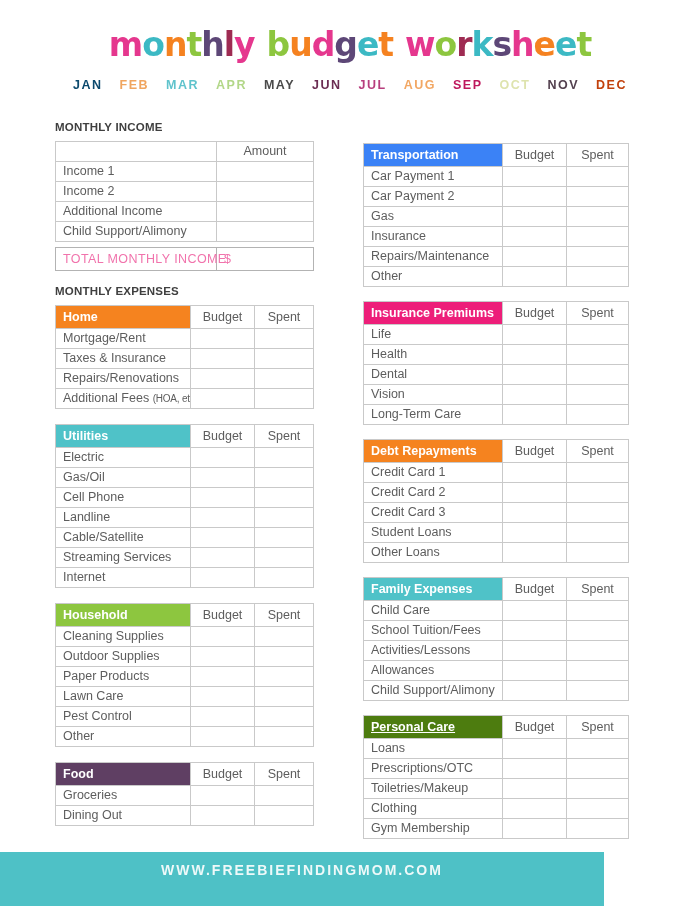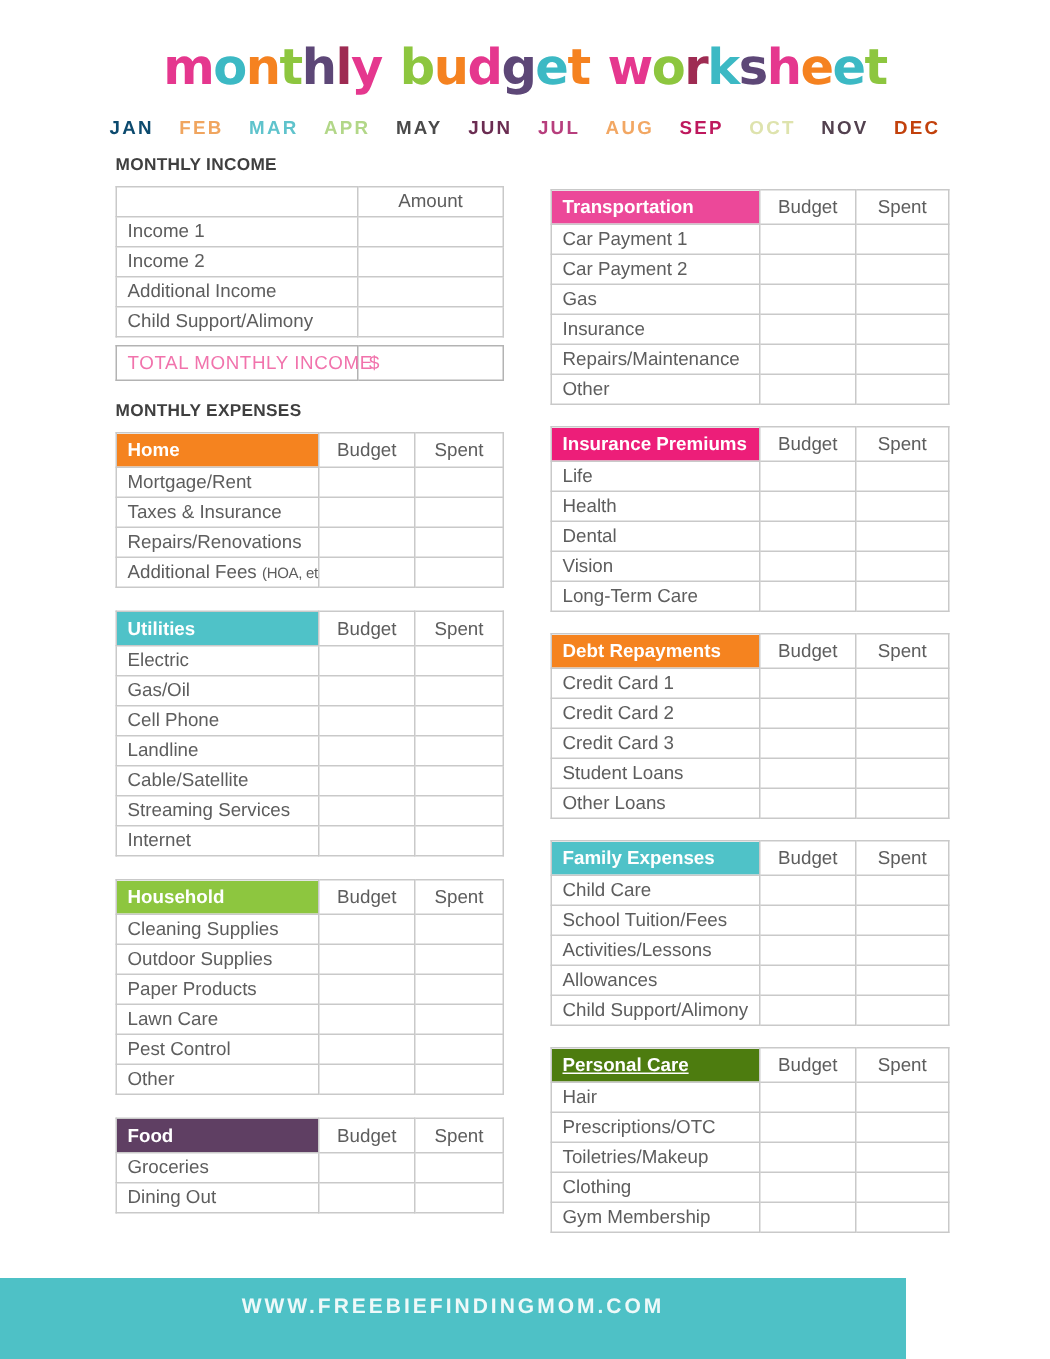--- a/index.html
+++ b/index.html
@@ -4,21 +4,21 @@
 <style>
   *{box-sizing:border-box;margin:0;padding:0}
   html,body{background:#fff}
   body{width:700px;height:906px;font-family:"Liberation Sans",sans-serif}
   .page{position:relative;width:700px;height:906px;background:#fff;overflow:hidden}
   .title{padding-top:26px;text-align:center;font-family:"DejaVu Sans",sans-serif;
          font-weight:bold;font-size:33px;letter-spacing:-1px;line-height:1.15}
   .title .sp{display:inline-block;width:12px}
   .months{display:flex;justify-content:center;gap:17px;margin-top:14px;
           font-size:12.5px;font-weight:bold;letter-spacing:1.5px}
-  .columns{display:flex;padding-left:77px;gap:32px;margin-top:12px}
+  .columns{display:flex;padding-left:55px;gap:50px;margin-top:29px}
   .col-left{width:258px}
   .col-right{width:265px;padding-top:22px}
   .section-label{font-size:11.5px;font-weight:bold;color:#3f3f3f;letter-spacing:.2px}
   .expenses-label{margin-top:14px}
   .btable{border-collapse:collapse;table-layout:fixed;background:#fff}
   .btable td{border:1px solid #c9c9c9;height:20px;font-size:12.5px;color:#5d5d5d;
              overflow:hidden;white-space:nowrap}
   td.cat{padding-left:7px}
   td.col-head{text-align:center;color:#5d5d5d}
   td.cat-head{padding-left:7px;color:#fff;font-weight:bold;height:23px}
@@ -264,21 +264,21 @@
     <div class="col-right">
       <div>
           <table class="btable expense right">
             <colgroup>
               <col style="width: 139px;">
               <col style="width: 64px;">
               <col style="width: 62px;">
             </colgroup>
             <tbody>
               <tr>
-                <td class="cat-head" style="background: #ec4899;">Transportation</td>
+                <td class="cat-head" style="background: #3b82f6;">Transportation</td>
                 <td class="col-head">Budget</td>
                 <td class="col-head">Spent</td>
               </tr>
               <tr>
                 <td class="cat">Car Payment 1</td>
                 <td class="val"></td>
                 <td class="val"></td>
               </tr>
               <tr>
                 <td class="cat">Car Payment 2</td>
@@ -430,21 +430,21 @@
               <col style="width: 64px;">
               <col style="width: 62px;">
             </colgroup>
             <tbody>
               <tr>
                 <td class="cat-head" style="background: #4d7c0f; text-decoration: underline;">Personal Care</td>
                 <td class="col-head">Budget</td>
                 <td class="col-head">Spent</td>
               </tr>
               <tr>
-                <td class="cat">Hair</td>
+                <td class="cat">Loans</td>
                 <td class="val"></td>
                 <td class="val"></td>
               </tr>
               <tr>
                 <td class="cat">Prescriptions/OTC</td>
                 <td class="val"></td>
                 <td class="val"></td>
               </tr>
               <tr>
                 <td class="cat">Toiletries/Makeup</td>

